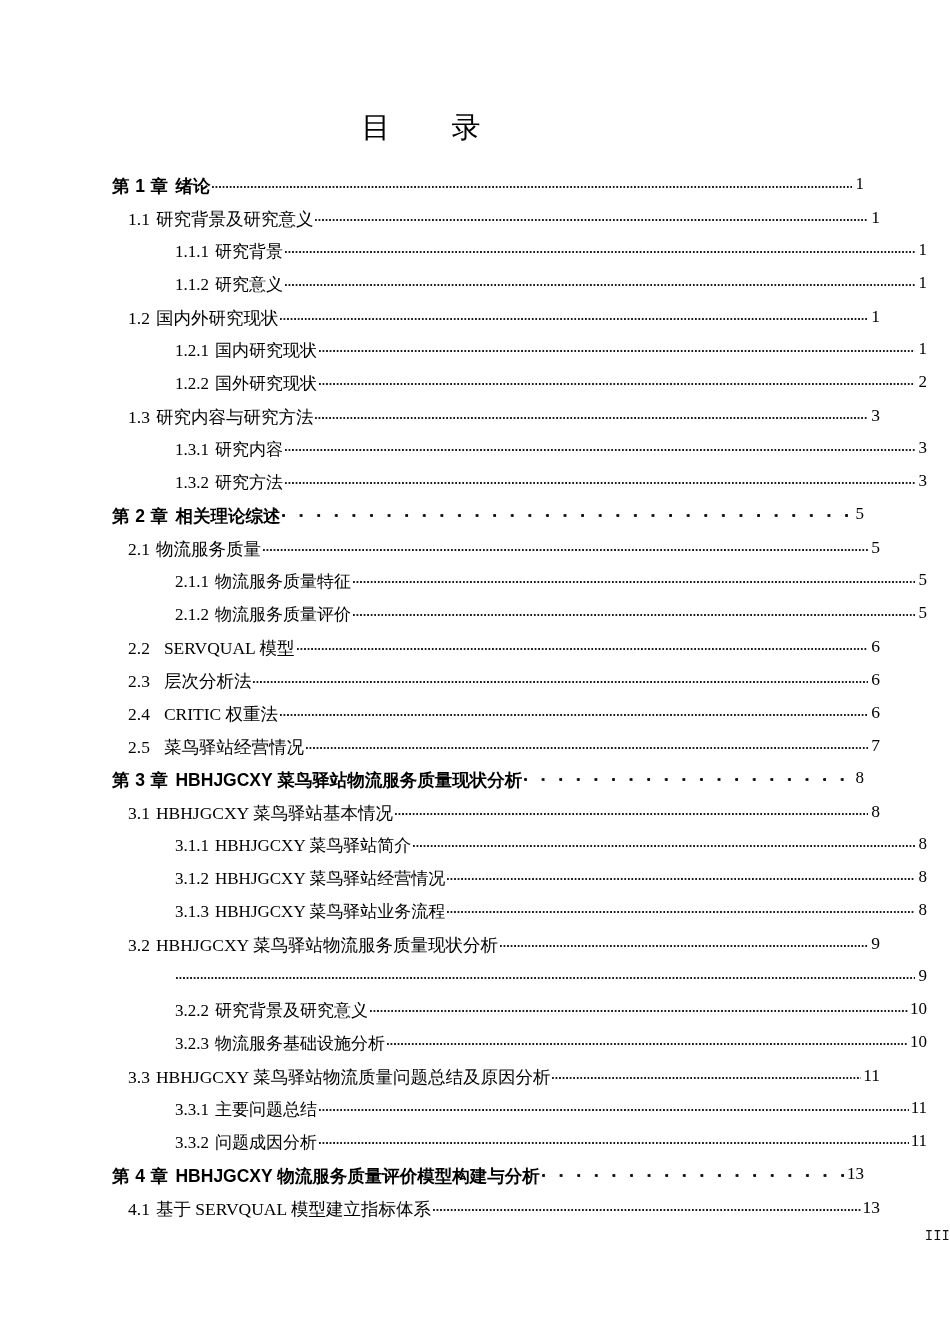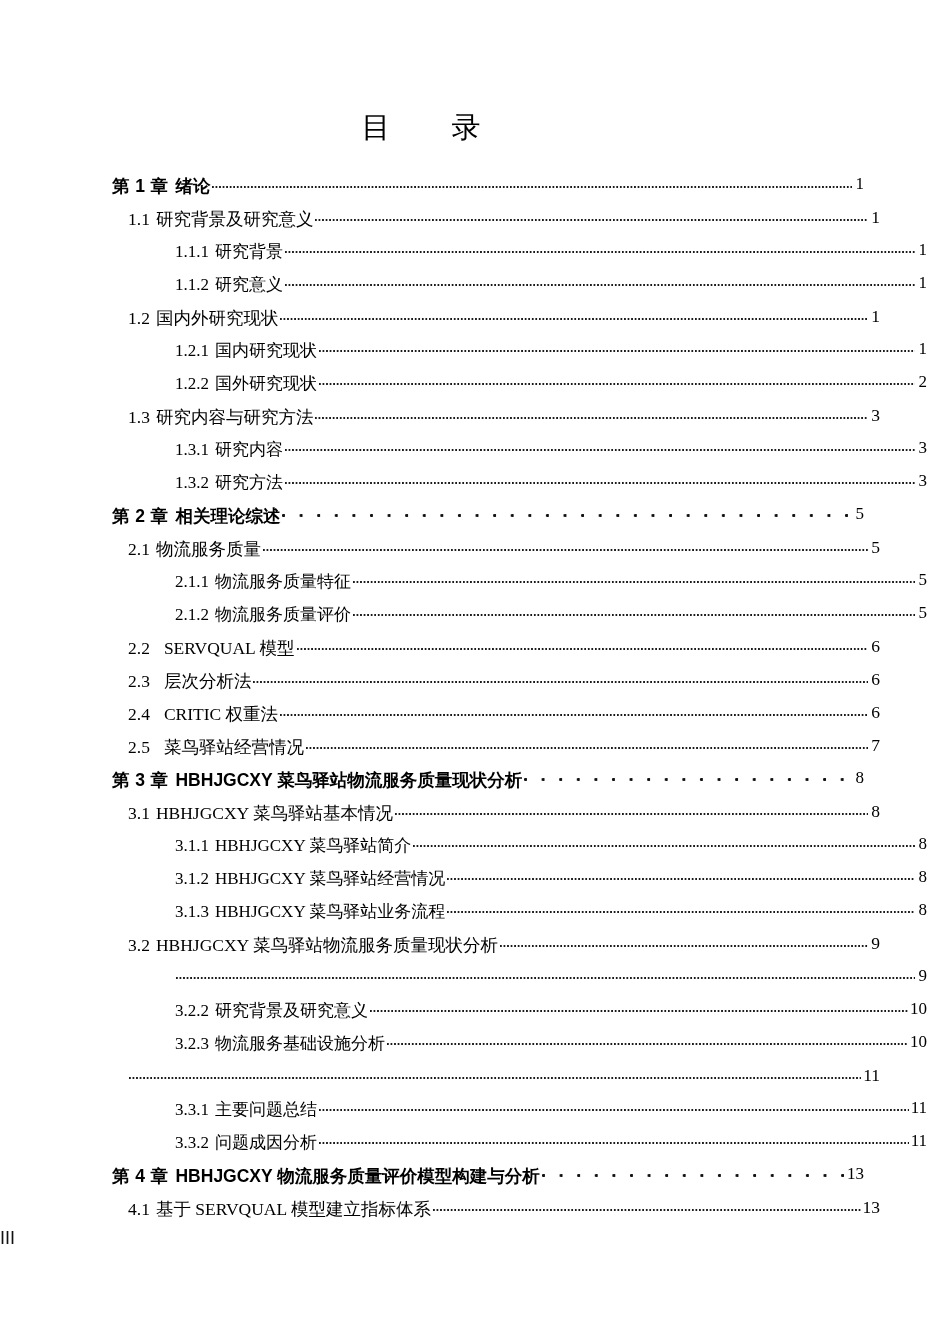--- a/index.html
+++ b/index.html
@@ -134,24 +134,24 @@
     margin-left: 63px;
   }
   .lv3 .label .sep { display:inline-block; width: 6px; }
 
   
   .footer {
     position: absolute;
     left: 0;
     top: 1228px;
     width: 950px;
-    text-align: left;
-    font-size: 18px;
+    text-align: right;
+    font-size: 14px;
     color: #111;
-    font-family: Liberation Sans, sans-serif;
+    font-family: Liberation Mono, monospace;
   }
 </style>
 </head>
 <body>
 
 <div class="page">
 
   <div class="toc-title">目　录</div>
 
   <div class="toc" id="toc-list">
@@ -283,20 +283,21 @@
         <span class="label"><span class="num">3.2.2</span><span class="sep"></span><span class="ttl">研究背景及研究意义</span></span>
         <span class="leader dense"></span>
         <span class="pageno">10</span>
       </div>
       <div class="toc-row lv3">
         <span class="label"><span class="num">3.2.3</span><span class="sep"></span><span class="ttl">物流服务基础设施分析</span></span>
         <span class="leader dense"></span>
         <span class="pageno">10</span>
       </div>
       <div class="toc-row lv2">
+        <span class="label"><span class="num">3.3</span><span class="sep"></span><span class="ttl">HBHJGCXY 菜鸟驿站物流质量问题总结及原因分析</span></span>
         <span class="leader dense"></span>
         <span class="pageno">11</span>
       </div>
       <div class="toc-row lv3">
         <span class="label"><span class="num">3.3.1</span><span class="sep"></span><span class="ttl">主要问题总结</span></span>
         <span class="leader dense"></span>
         <span class="pageno">11</span>
       </div>
       <div class="toc-row lv3">
         <span class="label"><span class="num">3.3.2</span><span class="sep"></span><span class="ttl">问题成因分析</span></span>

